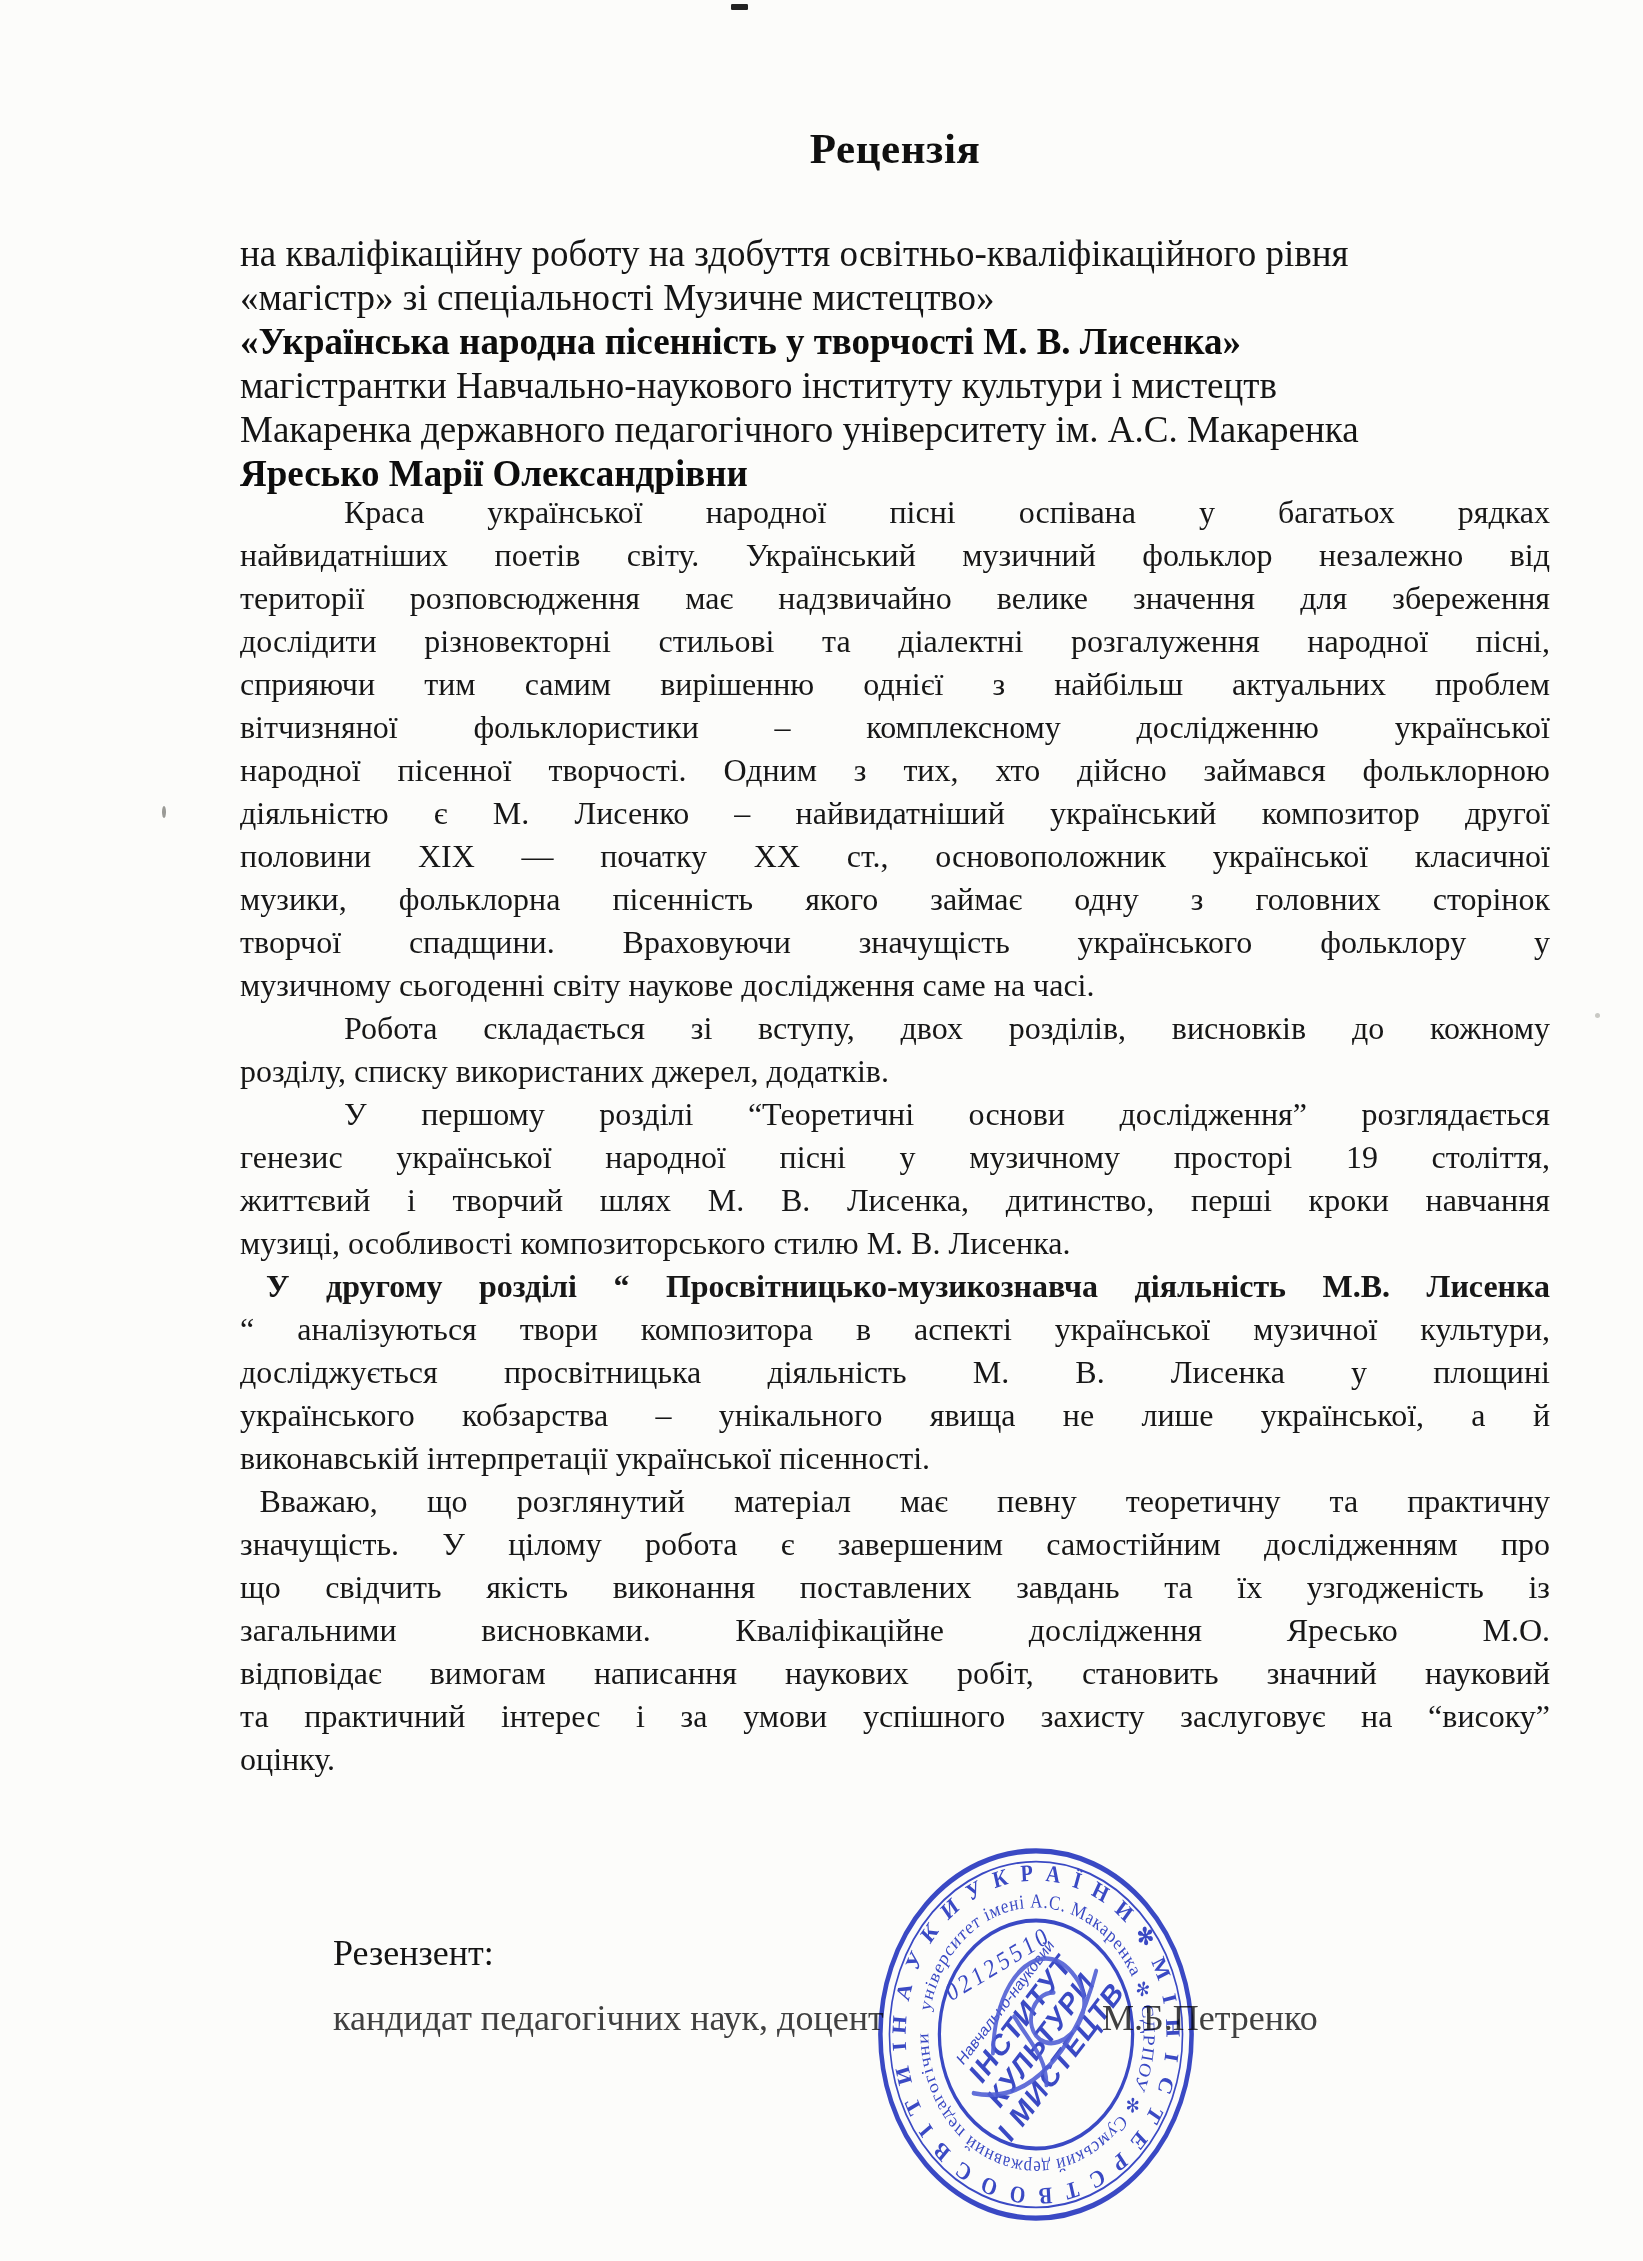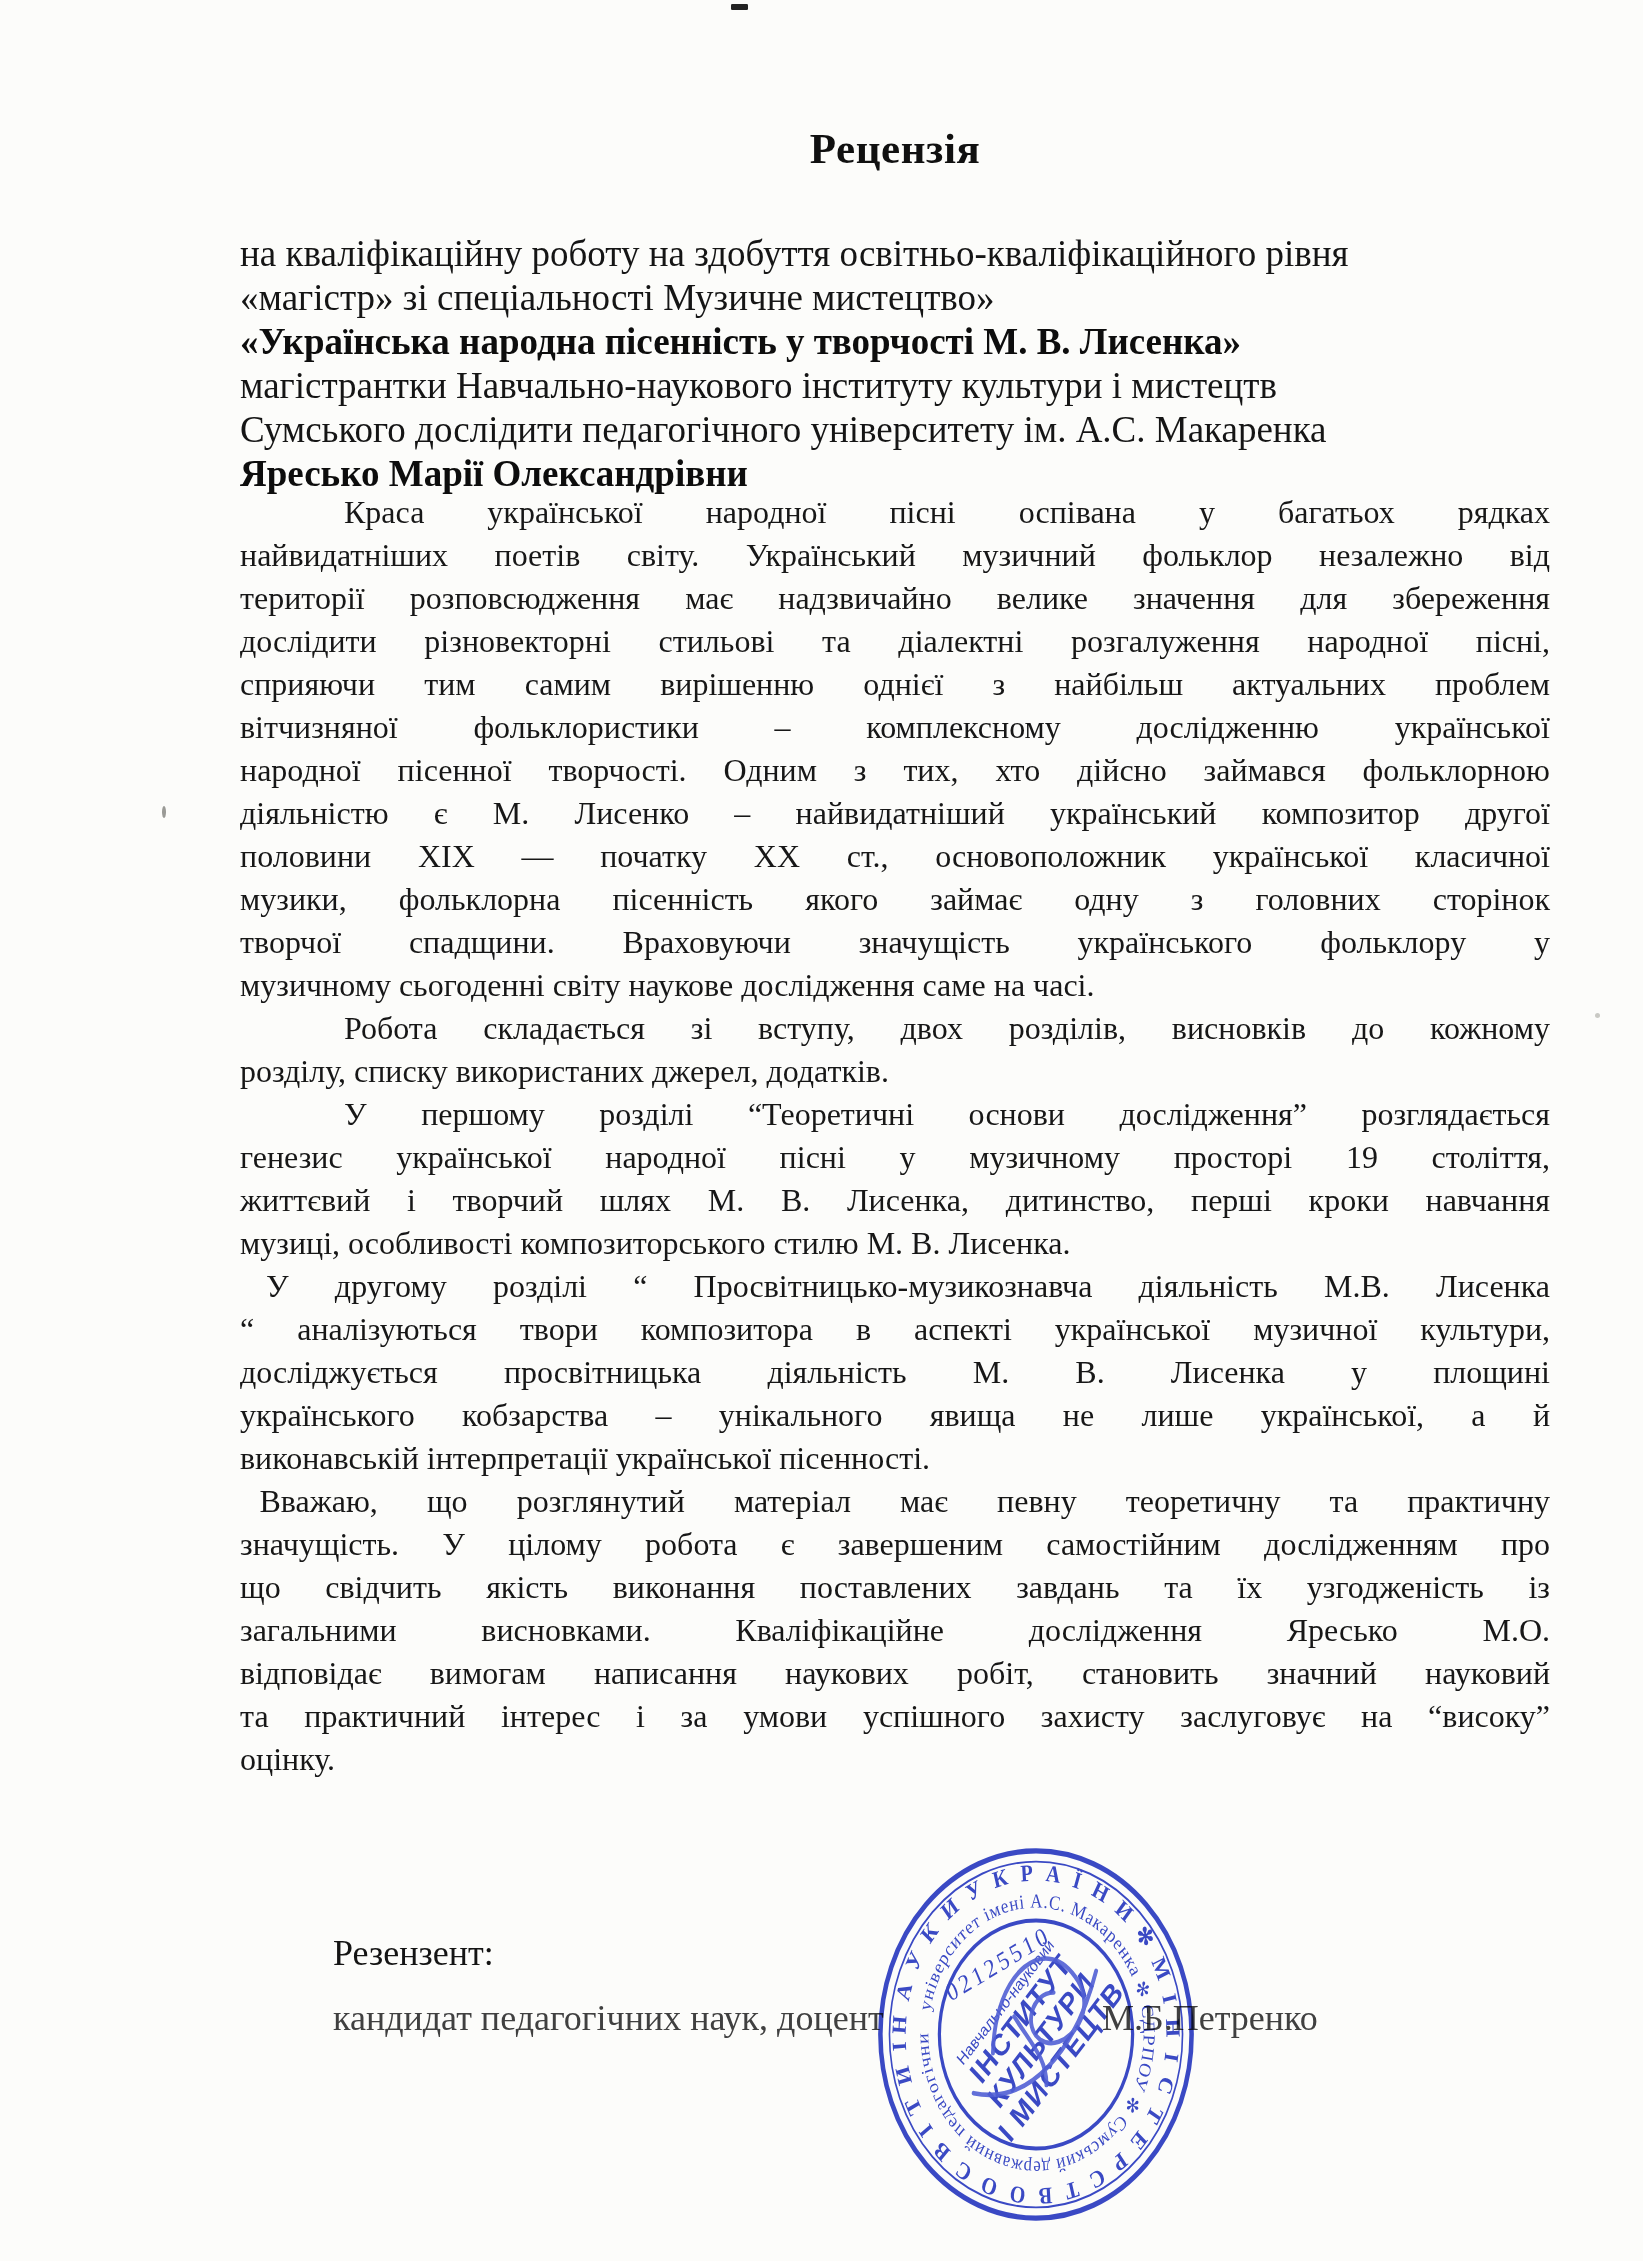--- a/index.html
+++ b/index.html
@@ -53,21 +53,21 @@
 
 <div id="page">
 
   <div id="doc-title">Рецензія</div>
 
   <div id="header-block">
     <div class="hl">на кваліфікаційну роботу на здобуття освітньо-кваліфікаційного рівня</div>
     <div class="hl">«магістр» зі спеціальності Музичне мистецтво»</div>
     <div class="hl hb">«Українська народна пісенність у творчості М. В. Лисенка»</div>
     <div class="hl">магістрантки Навчально-наукового інституту культури і мистецтв</div>
-    <div class="hl">Сумського дослідити педагогічного університету ім. А.С. Макаренка</div>
+    <div class="hl">Макаренка державного педагогічного університету ім. А.С. Макаренка</div>
     <div class="hl hb">Яресько Марії Олександрівни</div>
   </div>
 
   <div id="body-text">
       <div class="bl j" style="text-indent: 104px;">Краса української народної пісні оспівана у багатьох рядках</div>
       <div class="bl j">найвидатніших поетів світу. Український музичний фольклор незалежно від</div>
       <div class="bl j">території розповсюдження має надзвичайно велике значення для збереження</div>
       <div class="bl j">дослідити різновекторні стильові та діалектні розгалуження народної пісні,</div>
       <div class="bl j">сприяючи тим самим вирішенню однієї з найбільш актуальних проблем</div>
       <div class="bl j">вітчизняної фольклористики – комплексному дослідженню української</div>
@@ -76,21 +76,21 @@
       <div class="bl j">половини XIX — початку XX ст., основоположник української класичної</div>
       <div class="bl j">музики, фольклорна пісенність якого займає одну з головних сторінок</div>
       <div class="bl j">творчої спадщини. Враховуючи значущість українського фольклору у</div>
       <div class="bl">музичному сьогоденні світу наукове дослідження саме на часі.</div>
       <div class="bl j" style="text-indent: 104px;">Робота складається зі вступу, двох розділів, висновків до кожному</div>
       <div class="bl">розділу, списку використаних джерел, додатків.</div>
       <div class="bl j" style="text-indent: 104px;">У першому розділі “Теоретичні основи дослідження” розглядається</div>
       <div class="bl j">генезис української народної пісні у музичному просторі 19 століття,</div>
       <div class="bl j">життєвий і творчий шлях М. В. Лисенка, дитинство, перші кроки навчання</div>
       <div class="bl">музиці, особливості  композиторського стилю М. В. Лисенка.</div>
-      <div class="bl j" style="text-indent: 26px;">У другому розділі “ Просвітницько-музикознавча діяльність М.В. Лисенка</div>
+      <div class="bl j" style="text-indent: 26px; font-weight: bold;">У другому розділі “ Просвітницько-музикознавча діяльність М.В. Лисенка</div>
       <div class="bl j">“ аналізуються твори композитора в аспекті української музичної культури,</div>
       <div class="bl j">досліджується просвітницька діяльність М. В. Лисенка у площині</div>
       <div class="bl j">українського кобзарства – унікального явища не лише української, а й</div>
       <div class="bl">виконавській інтерпретації української пісенності.</div>
       <div class="bl j" style="text-indent: 19.4px;">Вважаю, що розглянутий матеріал  має певну теоретичну та практичну</div>
       <div class="bl j">значущість. У цілому робота є завершеним самостійним дослідженням про</div>
       <div class="bl j">що свідчить якість виконання поставлених завдань та їх узгодженість із</div>
       <div class="bl j">загальними висновками. Кваліфікаційне дослідження Яресько М.О.</div>
       <div class="bl j">відповідає вимогам написання наукових робіт, становить значний науковий</div>
       <div class="bl j">та практичний інтерес і за умови успішного захисту заслуговує на “високу”</div>

